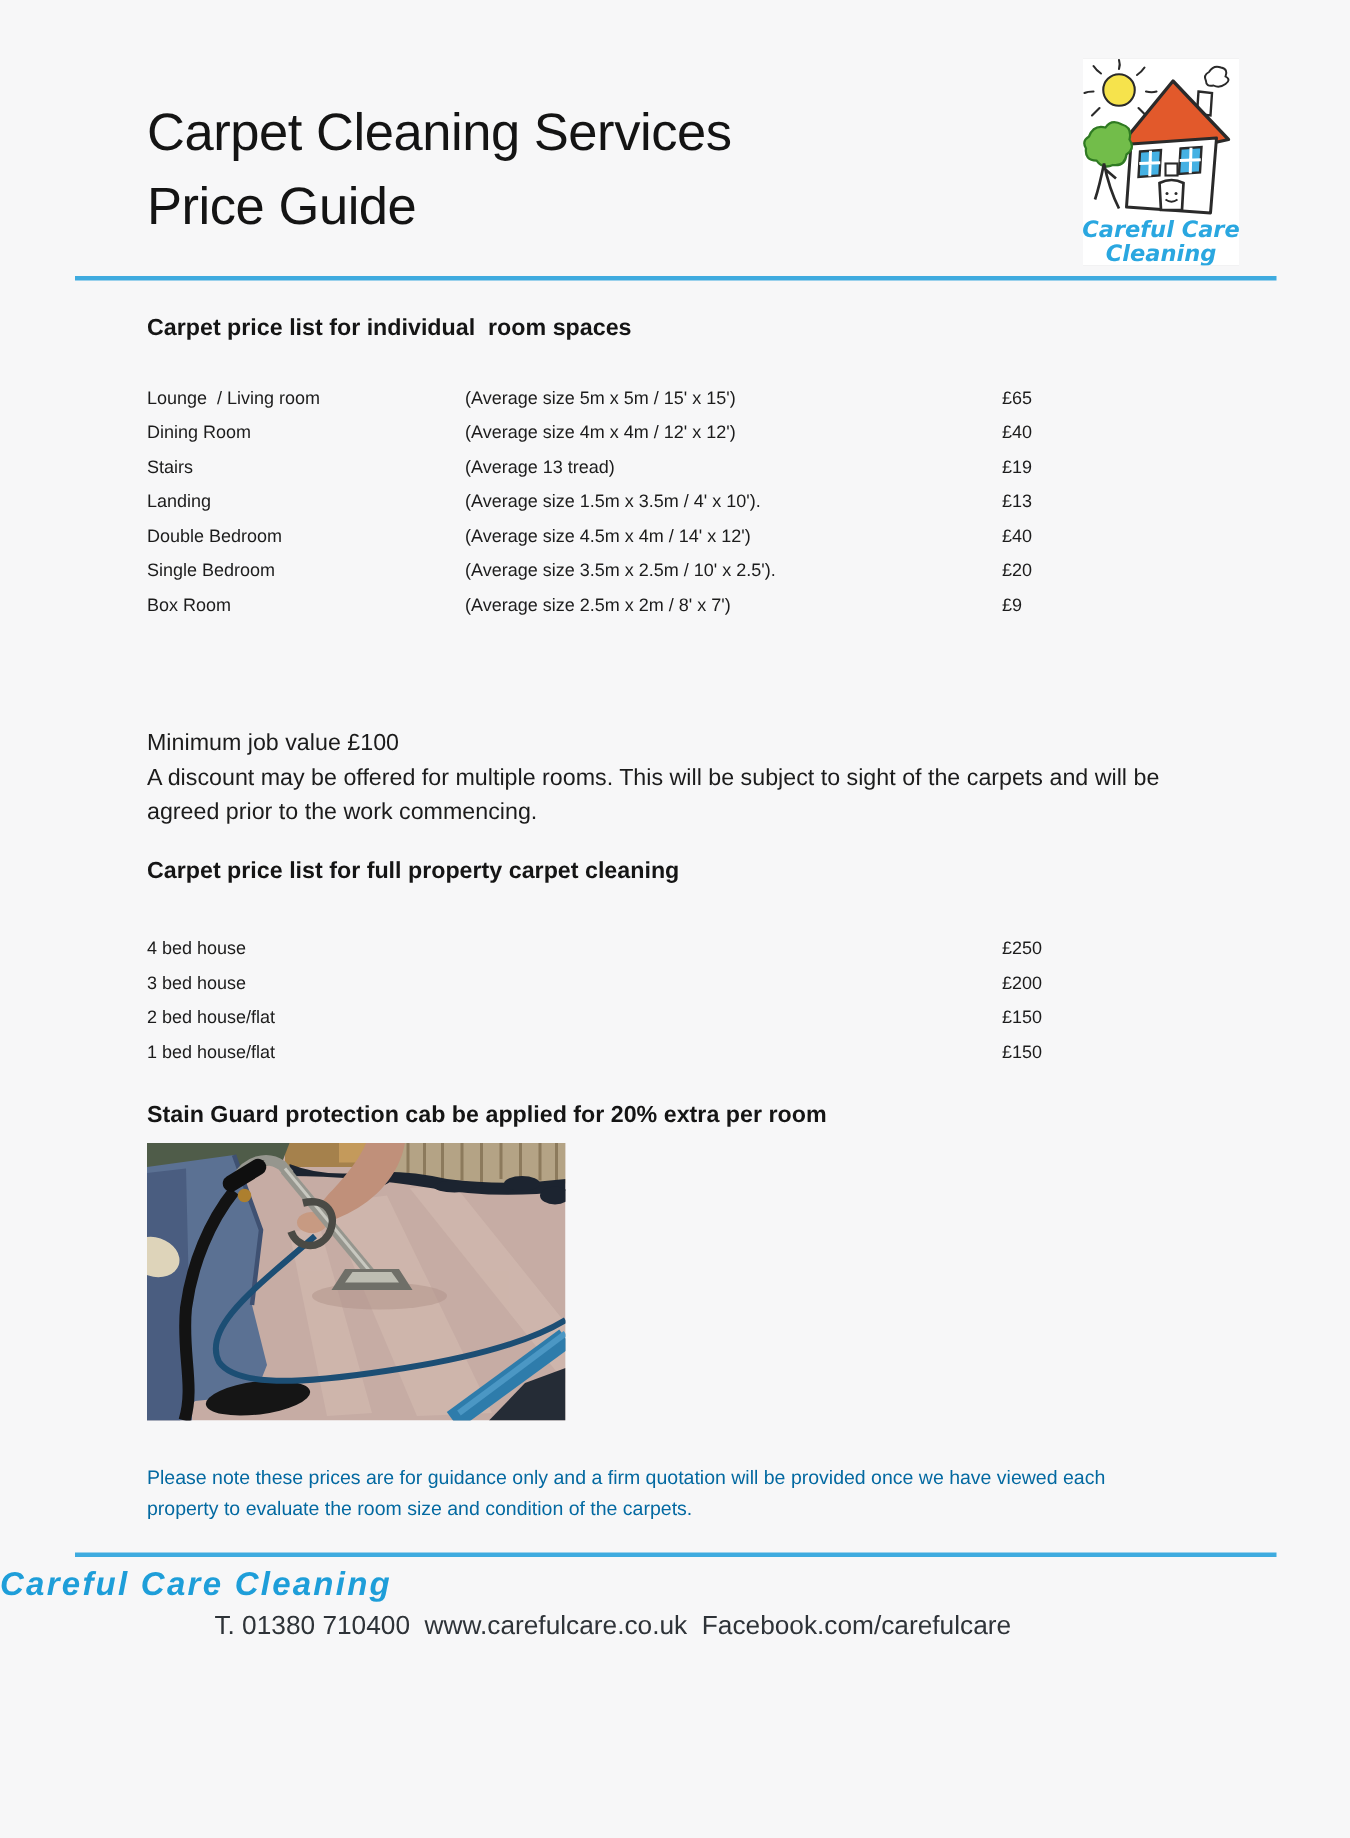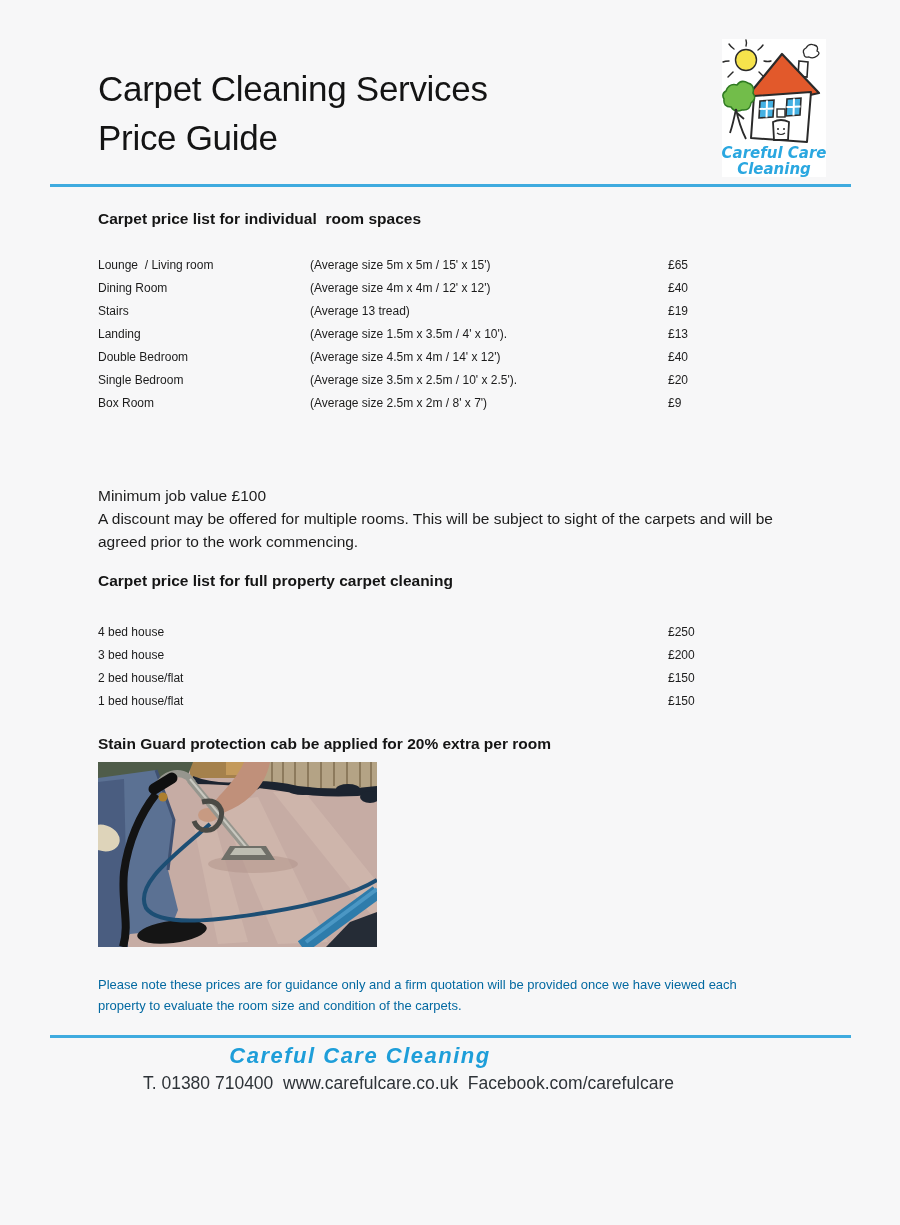--- a/index.html
+++ b/index.html
@@ -29,21 +29,21 @@
   .cell-room { white-space:pre; }
 
   .para { position:absolute; left:98px; width:700px; font-size:15.5px; line-height:23px; }
   #minimum-para { top:484px; }
 
   .photo-wrap { position:absolute; left:98px; top:762px; width:279px; height:185px; }
   .photo-wrap svg { display:block; }
 
   #guidance-note { position:absolute; left:98px; top:974px; width:690px; font-size:13px; line-height:21px; color:#0369a1; }
 
-  #footer-brand { position:absolute; left:0; top:1043px; width:720px; text-align:center;
+  #footer-brand { position:absolute; left:0; top:1043px; width:720px; text-align:left;
     font-size:22px; font-weight:bold; font-style:italic; letter-spacing:1.5px; }
   #footer-contact { position:absolute; left:0; top:1073px; width:817px; text-align:center;
     font-size:17.5px; color:#2e3338; white-space:pre; }
 </style>
 </head>
 <body>
 
 <div id="doc">
 
   <div class="title-block">

